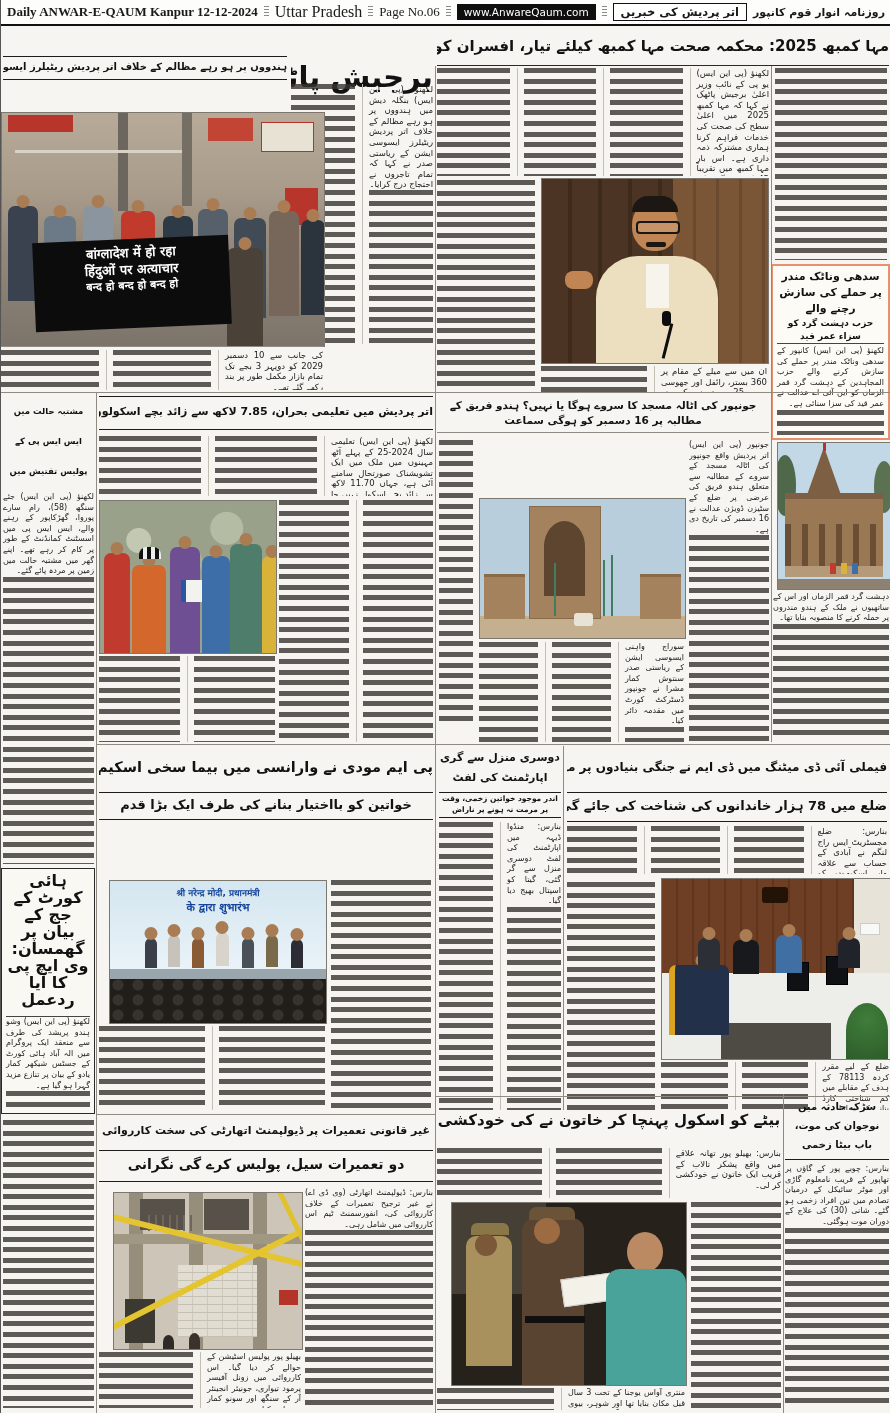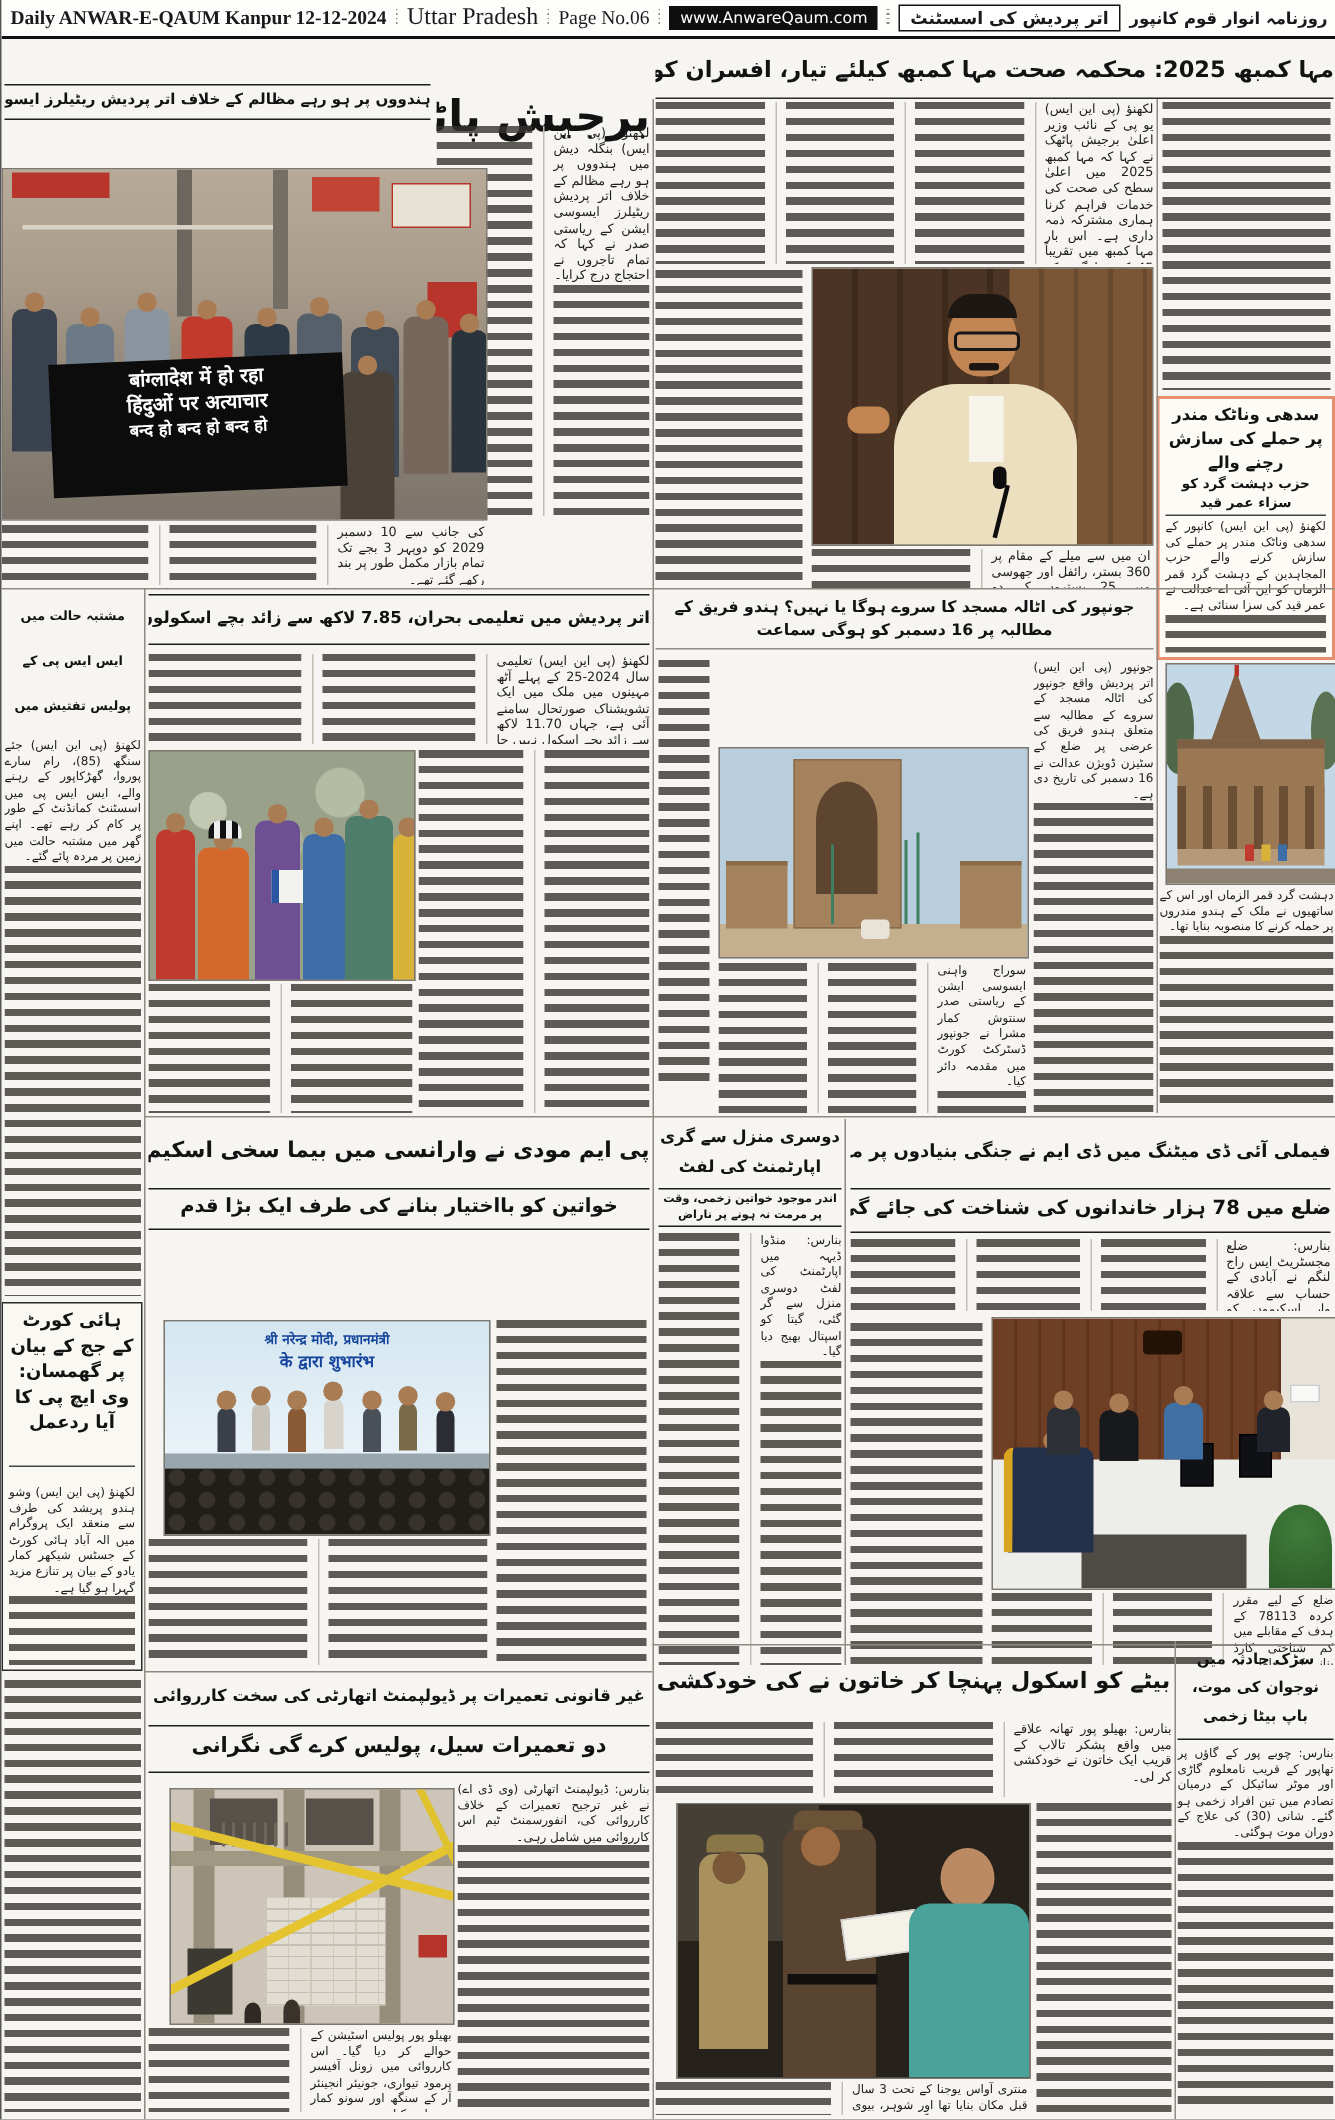--- a/index.html
+++ b/index.html
@@ -45,21 +45,21 @@
 
   <div class="hdr">
     <span class="paper">Daily ANWAR-E-QAUM Kanpur 12-12-2024</span>
     <span class="flines"></span>
     <span class="region">Uttar Pradesh</span>
     <span class="flines"></span>
     <span class="pageno">Page No.06</span>
     <span class="flines"></span>
     <span class="site">www.AnwareQaum.com</span>
     <span class="flines"></span>
-    <span class="sect">اتر پردیش کی اسسٹنٹ</span>
+    <span class="sect">اتر پردیش کی خبریں</span>
     <span class="mast">روزنامہ انوار قوم کانپور</span>
   </div>
 
   <div class="uh" style="left:436px;top:31px;width:452px;height:32px;font-size:15px;line-height:31px;white-space:nowrap;">مہا کمبھ 2025: محکمہ صحت مہا کمبھ کیلئے تیار، افسران کو دی گئی ہدایت:</div>
   <div class="hr" style="left:436px;top:65px;width:452px;background:#2a2a2a;"></div>
   <div class="uh" style="left:290px;top:52px;width:142px;height:52px;font-size:29px;line-height:50px;white-space:nowrap;">برجیش پاٹھک</div>
   <div class="uh rules" style="left:2px;top:56px;width:284px;height:22px;font-size:10px;line-height:20px;white-space:nowrap;">ہندووں پر ہو رہے مظالم کے خلاف اتر پردیش ریٹیلرز ایسوسی ایشن نے بند رکھیں دکانیں</div>
 
   <div class="cols" style="left:290px;top:84px;width:142px;height:260px;">
     <div class="col">
@@ -333,28 +333,28 @@
         <div class="sim"></div>
       </div>
   </div>
 
   <div>
     <div class="uh" style="left:2px;top:398px;width:91px;height:28px;font-size:8.5px;line-height:26px;">مشتبہ حالت میں مردہ پائے گئے</div>
     <div class="uh" style="left:2px;top:428px;width:91px;height:28px;font-size:8.5px;line-height:26px;">ایس ایس پی کے اسسٹنٹ کمانڈنٹ</div>
     <div class="uh" style="left:2px;top:458px;width:91px;height:28px;font-size:8.5px;line-height:26px;">پولیس تفتیش میں مصروف</div>
     <div class="cols" style="left:2px;top:492px;width:91px;height:372px;">
       <div class="col">
-          <div class="lead" style="font-size:8px;">لکھنؤ (پی این ایس) جئے سنگھ (85)، رام سارے پوروا، گھڑکاپور کے رہنے والے، ایس ایس پی میں اسسٹنٹ کمانڈنٹ کے طور پر کام کر رہے تھے۔ اپنے گھر میں مشتبہ حالت میں زمین پر مردہ پائے گئے۔</div>
+          <div class="lead" style="font-size:8px;">لکھنؤ (پی این ایس) جئے سنگھ (58)، رام سارے پوروا، گھڑکاپور کے رہنے والے، ایس ایس پی میں اسسٹنٹ کمانڈنٹ کے طور پر کام کر رہے تھے۔ اپنے گھر میں مشتبہ حالت میں زمین پر مردہ پائے گئے۔</div>
         <div class="sim"></div>
         </div>
     </div>
   </div>
 
   <div class="boxart2" style="left:0px;top:868px;width:94px;height:246px;">
-    <div class="uh" style="position:static;font-size:12px;line-height:17px;border-bottom:1px solid #444;padding-bottom:20px;margin-bottom:12px;">ہائی کورٹ کے جج کے بیان پر گھمسان: وی ایچ پی کا آیا ردعمل</div>
+    <div class="uh" style="position:static;font-size:16px;line-height:17px;border-bottom:1px solid #444;padding-bottom:8px;margin-bottom:0;">ہائی کورٹ کے جج کے بیان پر گھمسان: وی ایچ پی کا آیا ردعمل</div>
     <div class="lead" style="font-size:8px;">لکھنؤ (پی این ایس) وشو ہندو پریشد کی طرف سے منعقد ایک پروگرام میں الہ آباد ہائی کورٹ کے جسٹس شیکھر کمار یادو کے بیان پر تنازع مزید گہرا ہو گیا ہے۔</div>
     <div class="sim"></div>
   </div>
   <div class="simabs" style="left:2px;top:1120px;width:91px;height:288px;"></div>
 
   <div class="uh" style="left:98px;top:1118px;width:334px;height:28px;font-size:11px;line-height:26px;white-space:nowrap;">غیر قانونی تعمیرات پر ڈیولپمنٹ اتھارٹی کی سخت کارروائی</div>
   <div class="uh rules" style="left:98px;top:1150px;width:334px;height:30px;font-size:14px;line-height:27px;white-space:nowrap;">دو تعمیرات سیل، پولیس کرے گی نگرانی</div>
 
   <div class="photo" style="left:112px;top:1192px;width:188px;height:156px;background:#ccc5b8;">
     <div style="position:absolute;left:8%;top:0;width:14px;height:100%;background:#968d7b;"></div>

